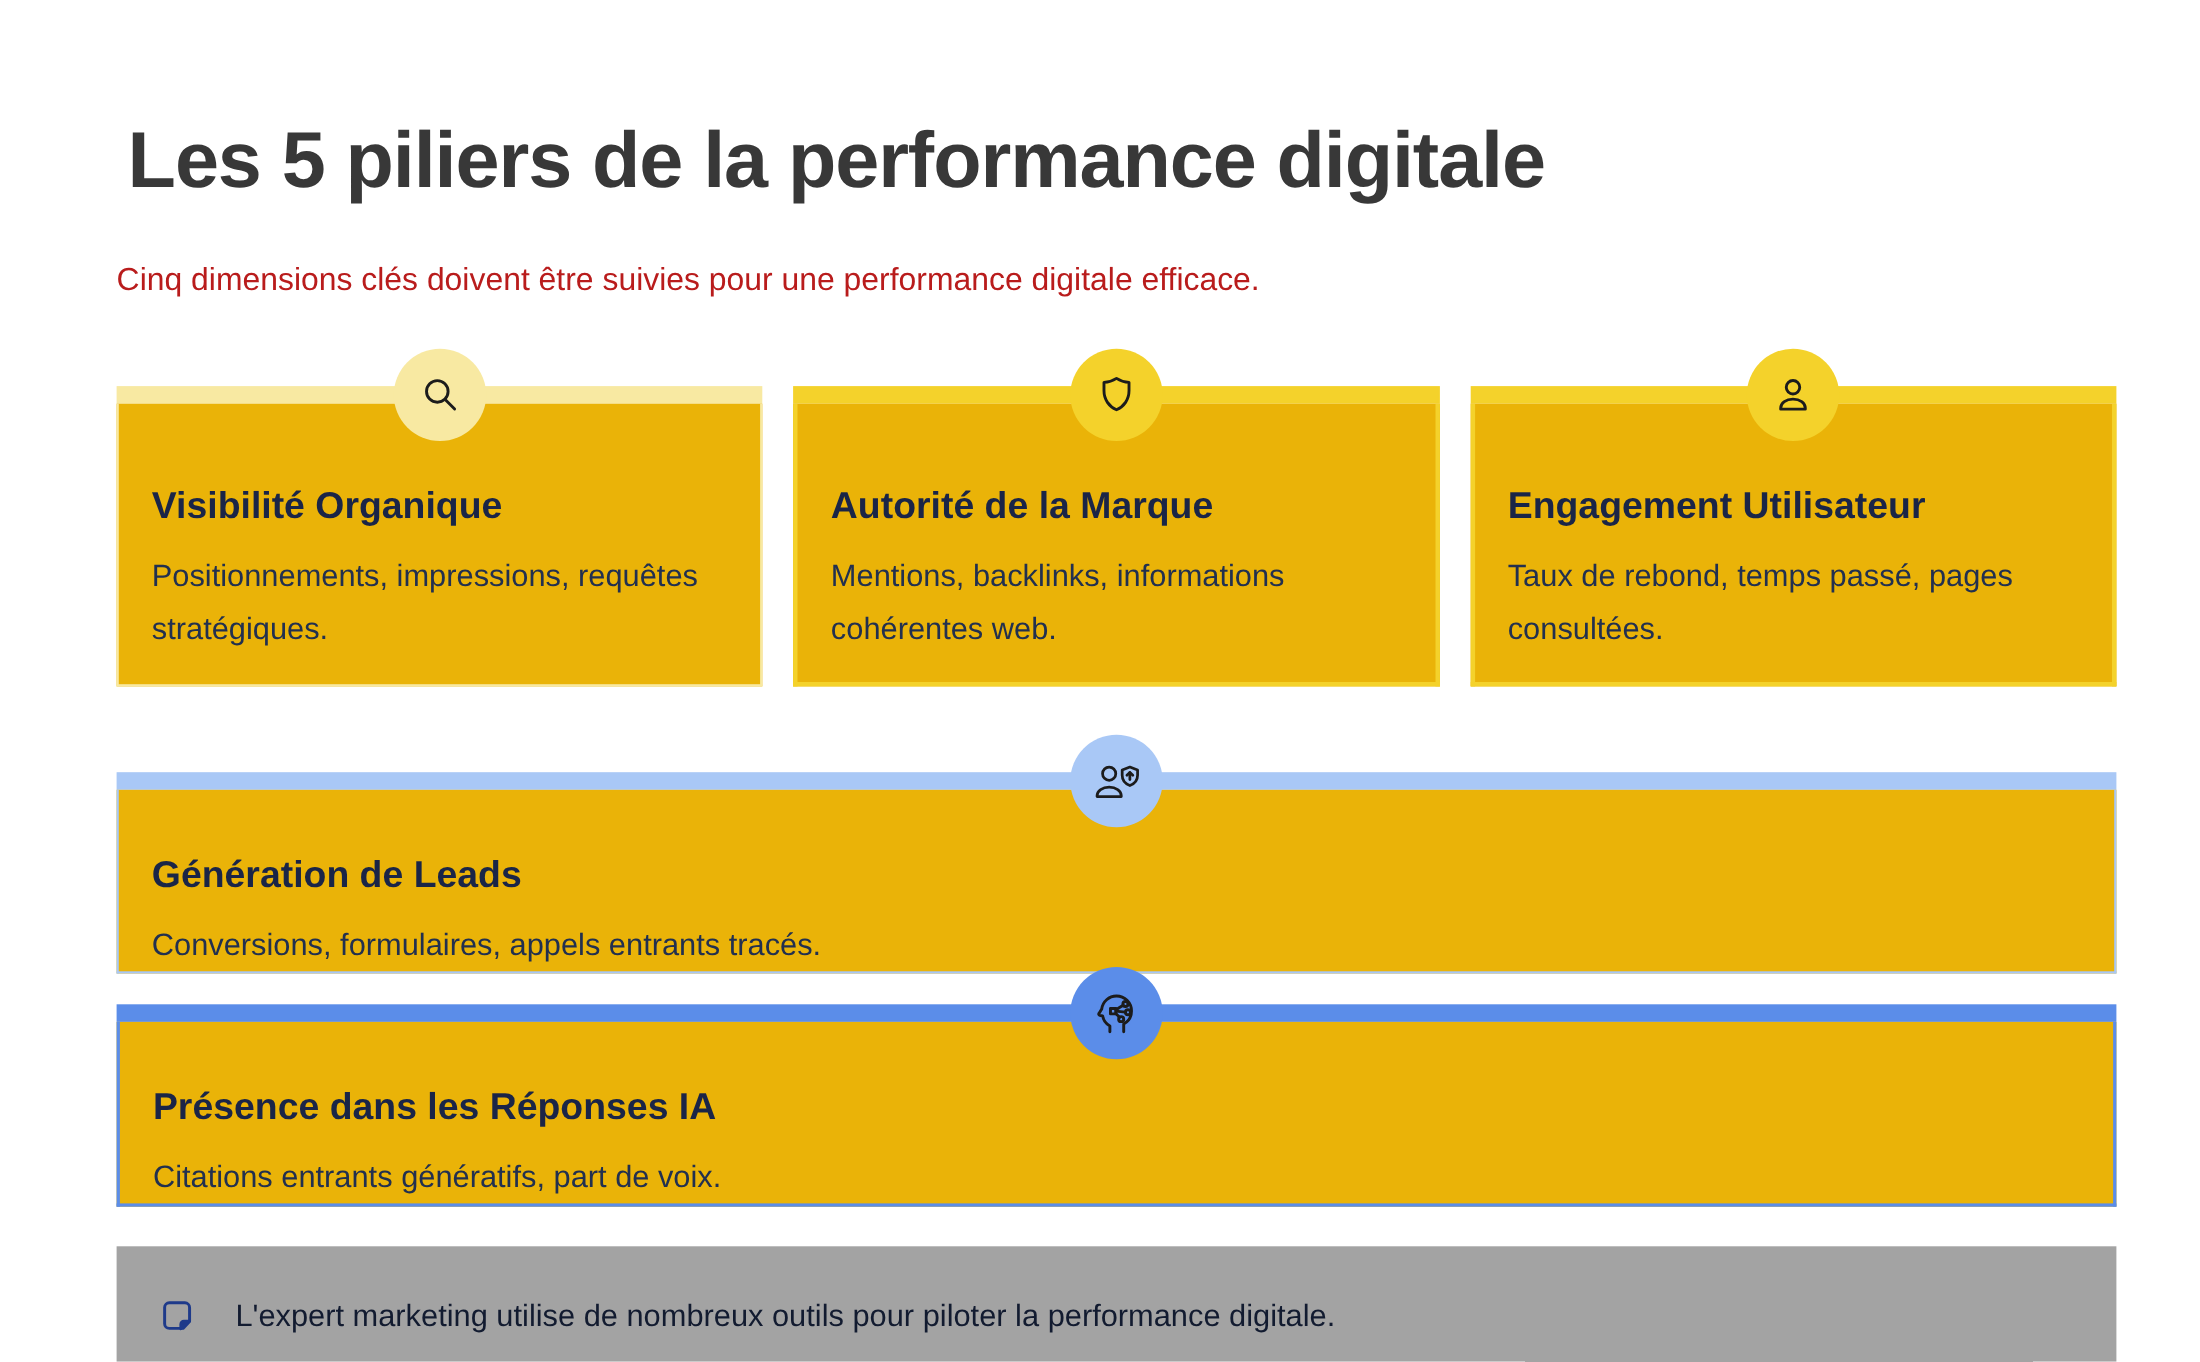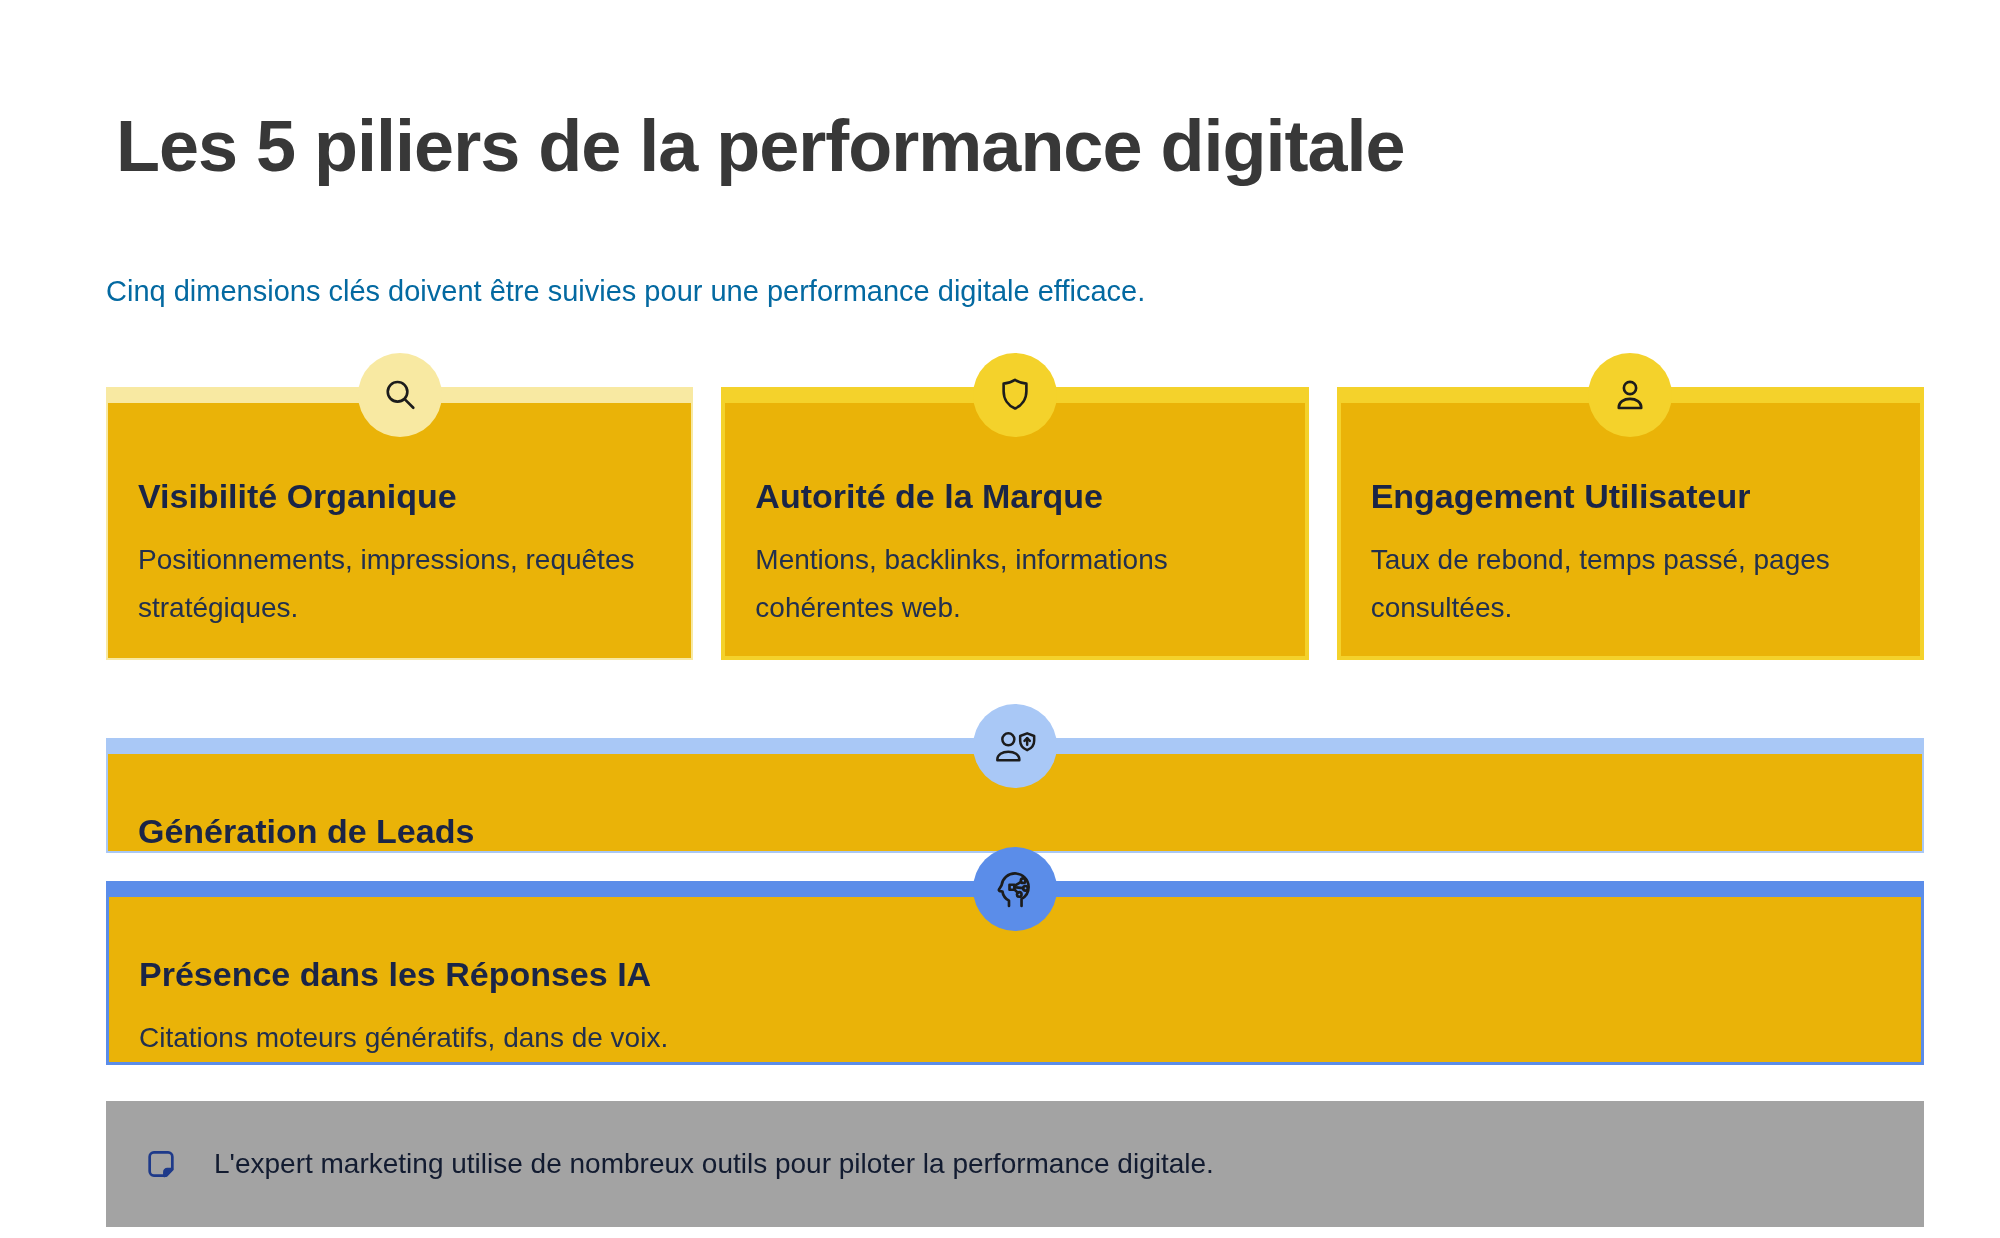--- a/index.html
+++ b/index.html
@@ -19,24 +19,24 @@
   }
   .page-title {
     margin: 10px;
     font-size: 72px;
     line-height: 1.0;
     font-weight: 700;
     letter-spacing: -1px;
     color: #383838;
   }
   .page-subtitle {
-    margin: 92px 0 0 0;
+    margin: 56px 0 0 0;
     font-size: 29px;
     line-height: 1.2;
-    color: #0369a1;
+    color: #b91c1c;
   }
   .row {
     display: flex;
     gap: 28px;
   }
   .row-1 { margin-top: 78px; }
   .row-2 { margin-top: 78px; flex-direction: column; }
   .pillar-card {
     position: relative;
     flex: 1 1 0;
@@ -202,20 +202,21 @@
             <circle cx="11" cy="9" r="3.6"></circle>
             <path d="M4.4 21.5v-0.4c0-2.9 3-4.7 6.6-4.7s6.6 1.8 6.6 4.7v0.4z"></path>
             <path d="M22.3 5.4l4.2 1.6v2.9c0 2.6-1.6 4.6-4.2 5.6-2.6-1-4.2-3-4.2-5.6V7z"></path>
             <line x1="22.3" y1="12.2" x2="22.3" y2="8.4"></line>
             <path d="M20.7 9.9l1.6-1.6 1.6 1.6"></path>
           </svg>
         </span>
       </div>
       <div class="card-body">
         <h2 class="card-title">Génération de Leads</h2>
+        <p class="card-desc">Conversions, formulaires, appels entrants tracés.</p>
       </div>
     </div>
 
     <div class="pillar-card accent-blue">
       <div class="card-bar"></div>
       <div class="icon-circle">
         <span>
           <svg width="46" height="46" viewBox="0 0 26 26">
             <path d="M9.6 22.6v-3c-2-1.1-3.4-3-3.7-5.2l-1.4-0.2c-0.5-0.1-0.8-0.6-0.5-1l1.4-2.3c0.5-3.8 3.7-6.7 7.6-6.7 4.2 0 7.7 3.4 7.7 7.7 0 2.9-1.6 5.4-4 6.7v4"></path>
             <rect x="9.9" y="10.6" width="2.8" height="2.8"></rect>
@@ -223,21 +224,21 @@
             <circle cx="18.9" cy="12.6" r="1.3"></circle>
             <circle cx="15.4" cy="16.1" r="1.3"></circle>
             <line x1="12.7" y1="11.3" x2="16.4" y2="9"></line>
             <line x1="12.7" y1="12" x2="17.6" y2="12.5"></line>
             <line x1="12.6" y1="13.2" x2="14.6" y2="15.1"></line>
           </svg>
         </span>
       </div>
       <div class="card-body">
         <h2 class="card-title">Présence dans les Réponses IA</h2>
-        <p class="card-desc">Citations moteurs génératifs, dans de voix.</p>
+        <p class="card-desc">Citations entrants génératifs, part de voix.</p>
       </div>
     </div>
 
   </div>
 
   <div class="callout">
     <span class="callout-icon">
       <svg width="34" height="34" viewBox="0 0 24 24">
         <path d="M15.8 20.2H7a3 3 0 0 1-3-3V6.8a3 3 0 0 1 3-3h10a3 3 0 0 1 3 3v9z"></path>
         <path d="M14.4 20.4v-2.8a2 2 0 0 1 2-2h3.3z" fill="#1E3A8A"></path>

